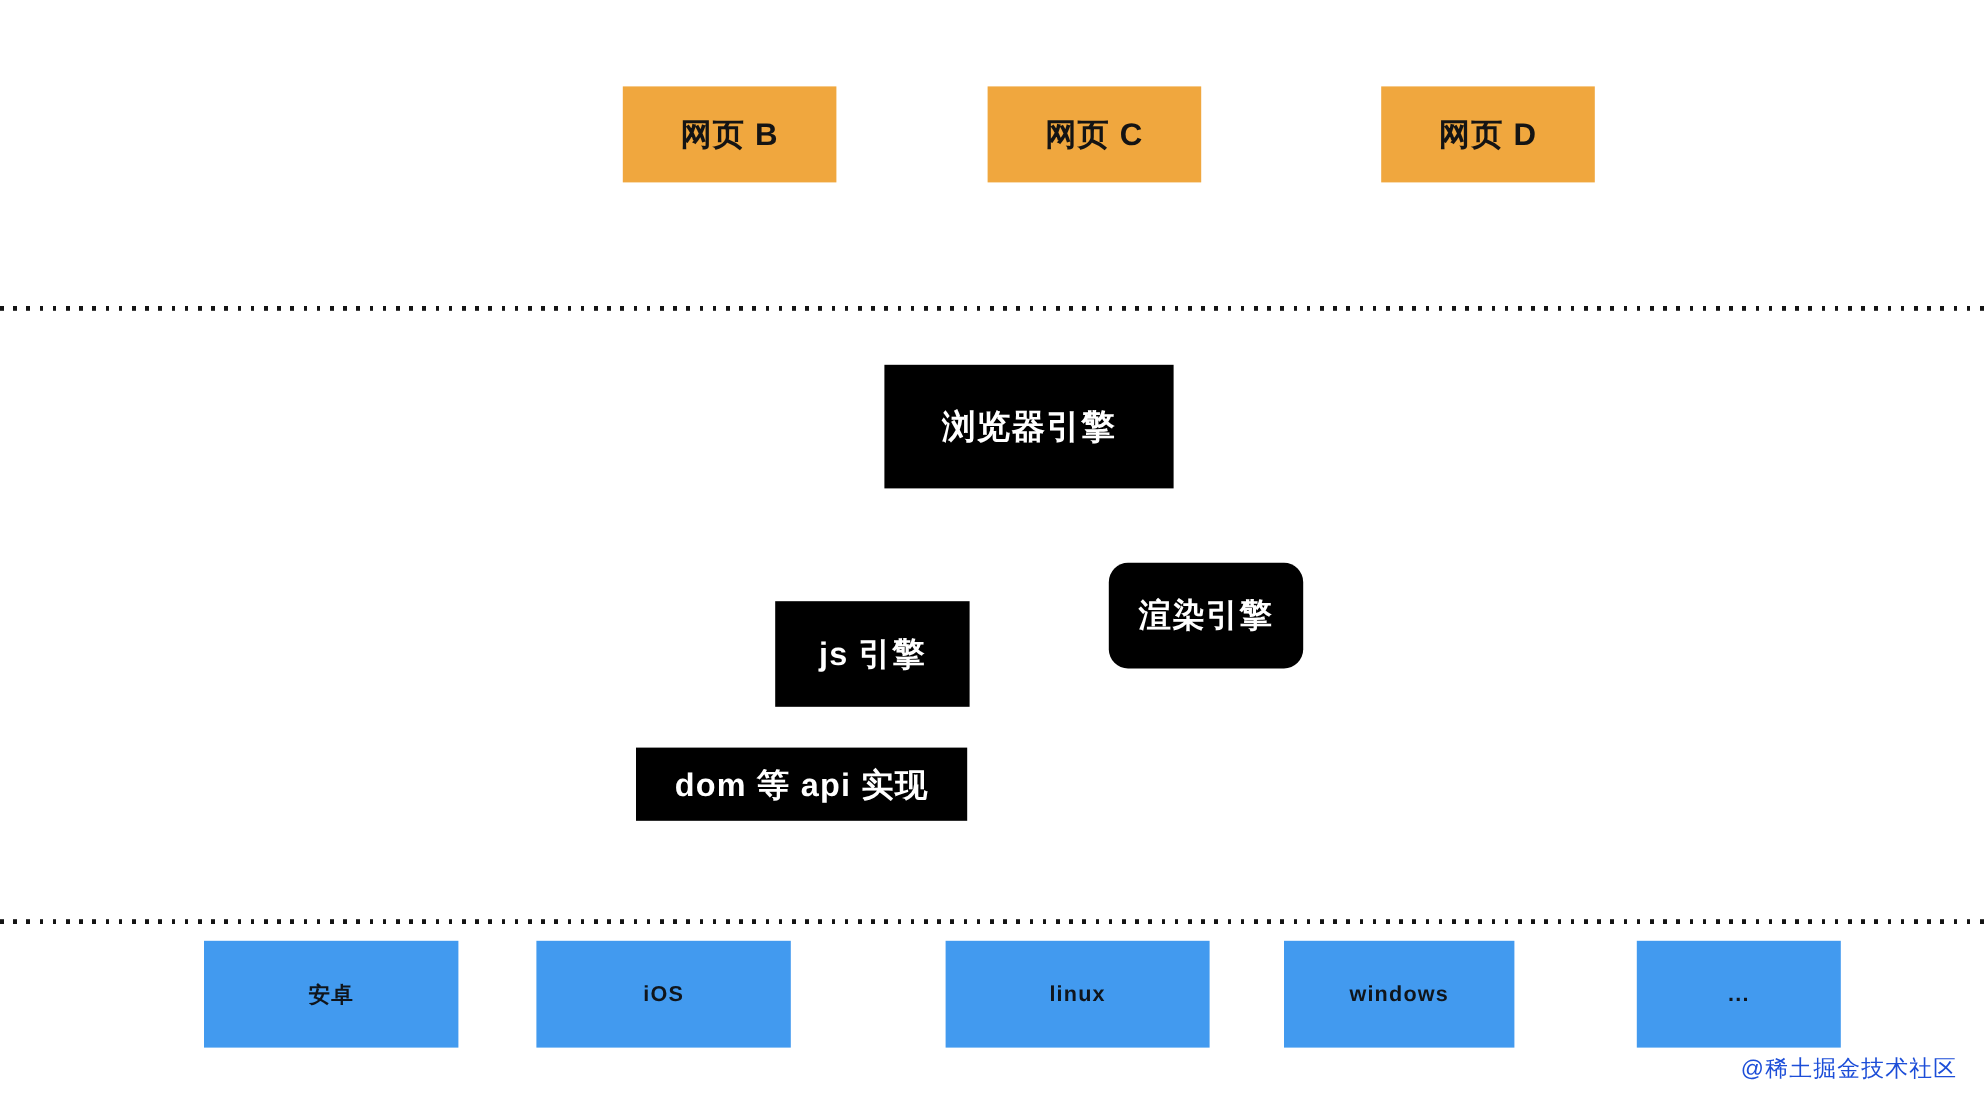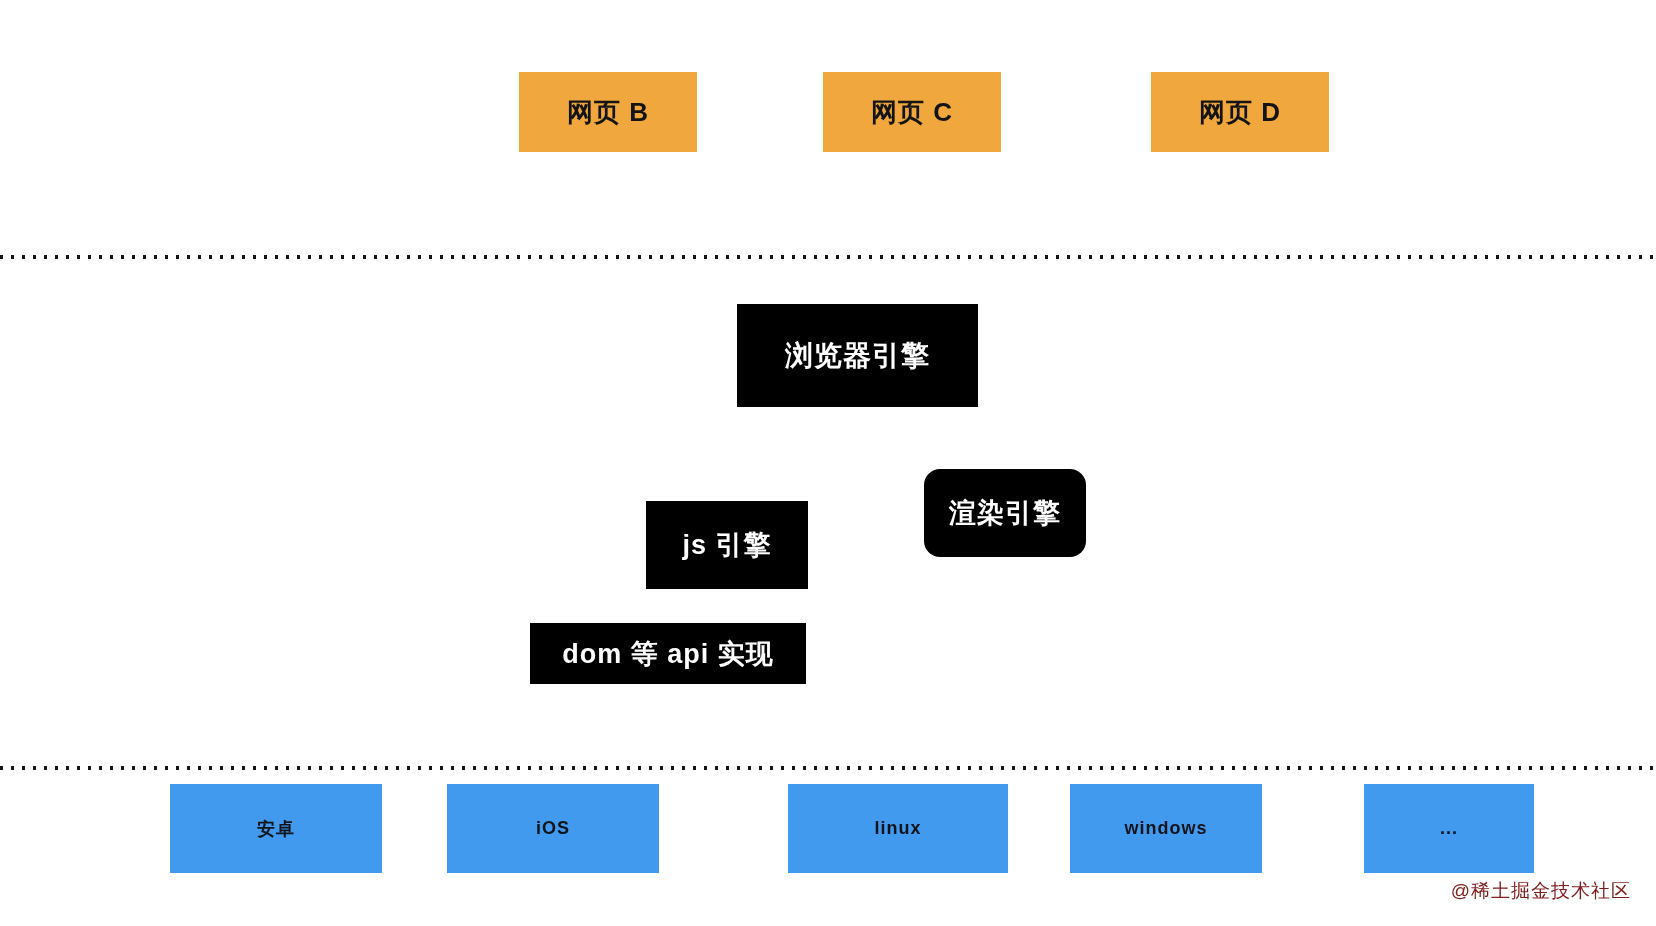--- a/index.html
+++ b/index.html
@@ -73,21 +73,21 @@
   .pf-1 { left: 447px;  width: 212px; }
   .pf-2 { left: 745px;  width: 220px; margin-left: 43px; }
   .pf-3 { left: 1070px; width: 192px; }
   .pf-4 { left: 1364px; width: 170px; }
 
   .watermark {
     position: absolute;
     top: 878px;
     right: 25px;
     font-size: 19px;
-    color: #7f1d1d;
+    color: #1d4ed8;
     font-weight: normal;
     letter-spacing: 1px;
   }
 </style>
 </head>
 <body>
 
 <div class="canvas">
 
   <div class="box web-box wp-1">网页 B</div>

